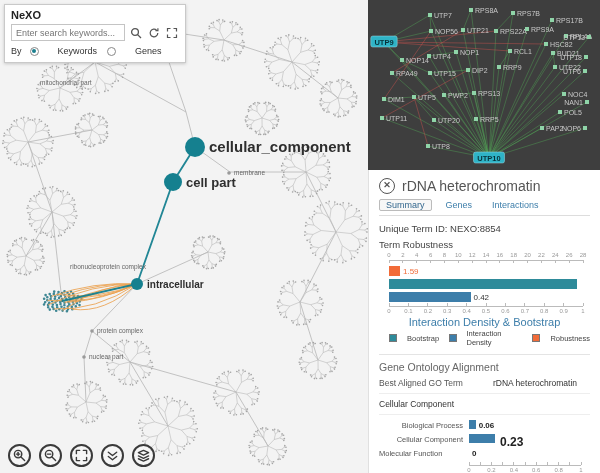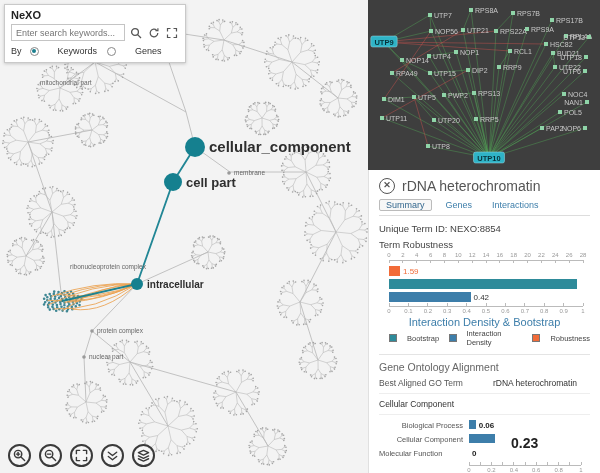--- a/index.html
+++ b/index.html
@@ -415,21 +415,21 @@
           <div class="al-row">
             <div class="al-value">Cellular Component</div>
           </div>
         </div>
       <div id="go-chart" style="position: relative; height: 60px; margin-top: 4px;">
           <div style="position: absolute; left: 0px; top: 2px; width: 84px; text-align: right; font-size: 7.5px; color: rgb(85, 85, 85);">Biological Process</div>
           <div style="position: absolute; left: 90px; top: 1px; width: 6.7px; height: 9px; background: rgb(61, 126, 170);"></div>
           <div style="position: absolute; left: 99.7px; top: 2px; font-size: 8px; font-weight: bold; color: rgb(34, 34, 34);">0.06</div>
           <div style="position: absolute; left: 0px; top: 16px; width: 84px; text-align: right; font-size: 7.5px; color: rgb(85, 85, 85);">Cellular Component</div>
           <div style="position: absolute; left: 90px; top: 15px; width: 25.8px; height: 9px; background: rgb(61, 126, 170);"></div>
-          <div style="position: absolute; left: 132px; top: 16px; font-size: 14px; font-weight: bold; color: rgb(34, 34, 34);">0.23</div>
+          <div style="position: absolute; left: 121px; top: 16px; font-size: 12px; font-weight: bold; color: rgb(34, 34, 34);">0.23</div>
           <div style="position: absolute; left: 0px; top: 30px; width: 84px; font-size: 7.5px; color: rgb(85, 85, 85);">Molecular Function</div>
           <div style="position: absolute; left: 93px; top: 30px; font-size: 8px; font-weight: bold; color: rgb(34, 34, 34);">0</div>
           <div style="position: absolute; left: 90px; top: 46px; width: 112px; height: 1px; background: rgb(187, 187, 187);"></div>
           <div style="position: absolute; left: 89.5px; top: 43px; width: 1px; height: 3px; background: rgb(187, 187, 187);"></div>
           <div style="position: absolute; left: 82px; top: 48px; width: 16px; text-align: center; font-size: 6px; color: rgb(153, 153, 153);">0</div>
           <div style="position: absolute; left: 100.7px; top: 43px; width: 1px; height: 3px; background: rgb(187, 187, 187);"></div>
           <div style="position: absolute; left: 111.9px; top: 43px; width: 1px; height: 3px; background: rgb(187, 187, 187);"></div>
           <div style="position: absolute; left: 104.4px; top: 48px; width: 16px; text-align: center; font-size: 6px; color: rgb(153, 153, 153);">0.2</div>
           <div style="position: absolute; left: 123.1px; top: 43px; width: 1px; height: 3px; background: rgb(187, 187, 187);"></div>
           <div style="position: absolute; left: 134.3px; top: 43px; width: 1px; height: 3px; background: rgb(187, 187, 187);"></div>

